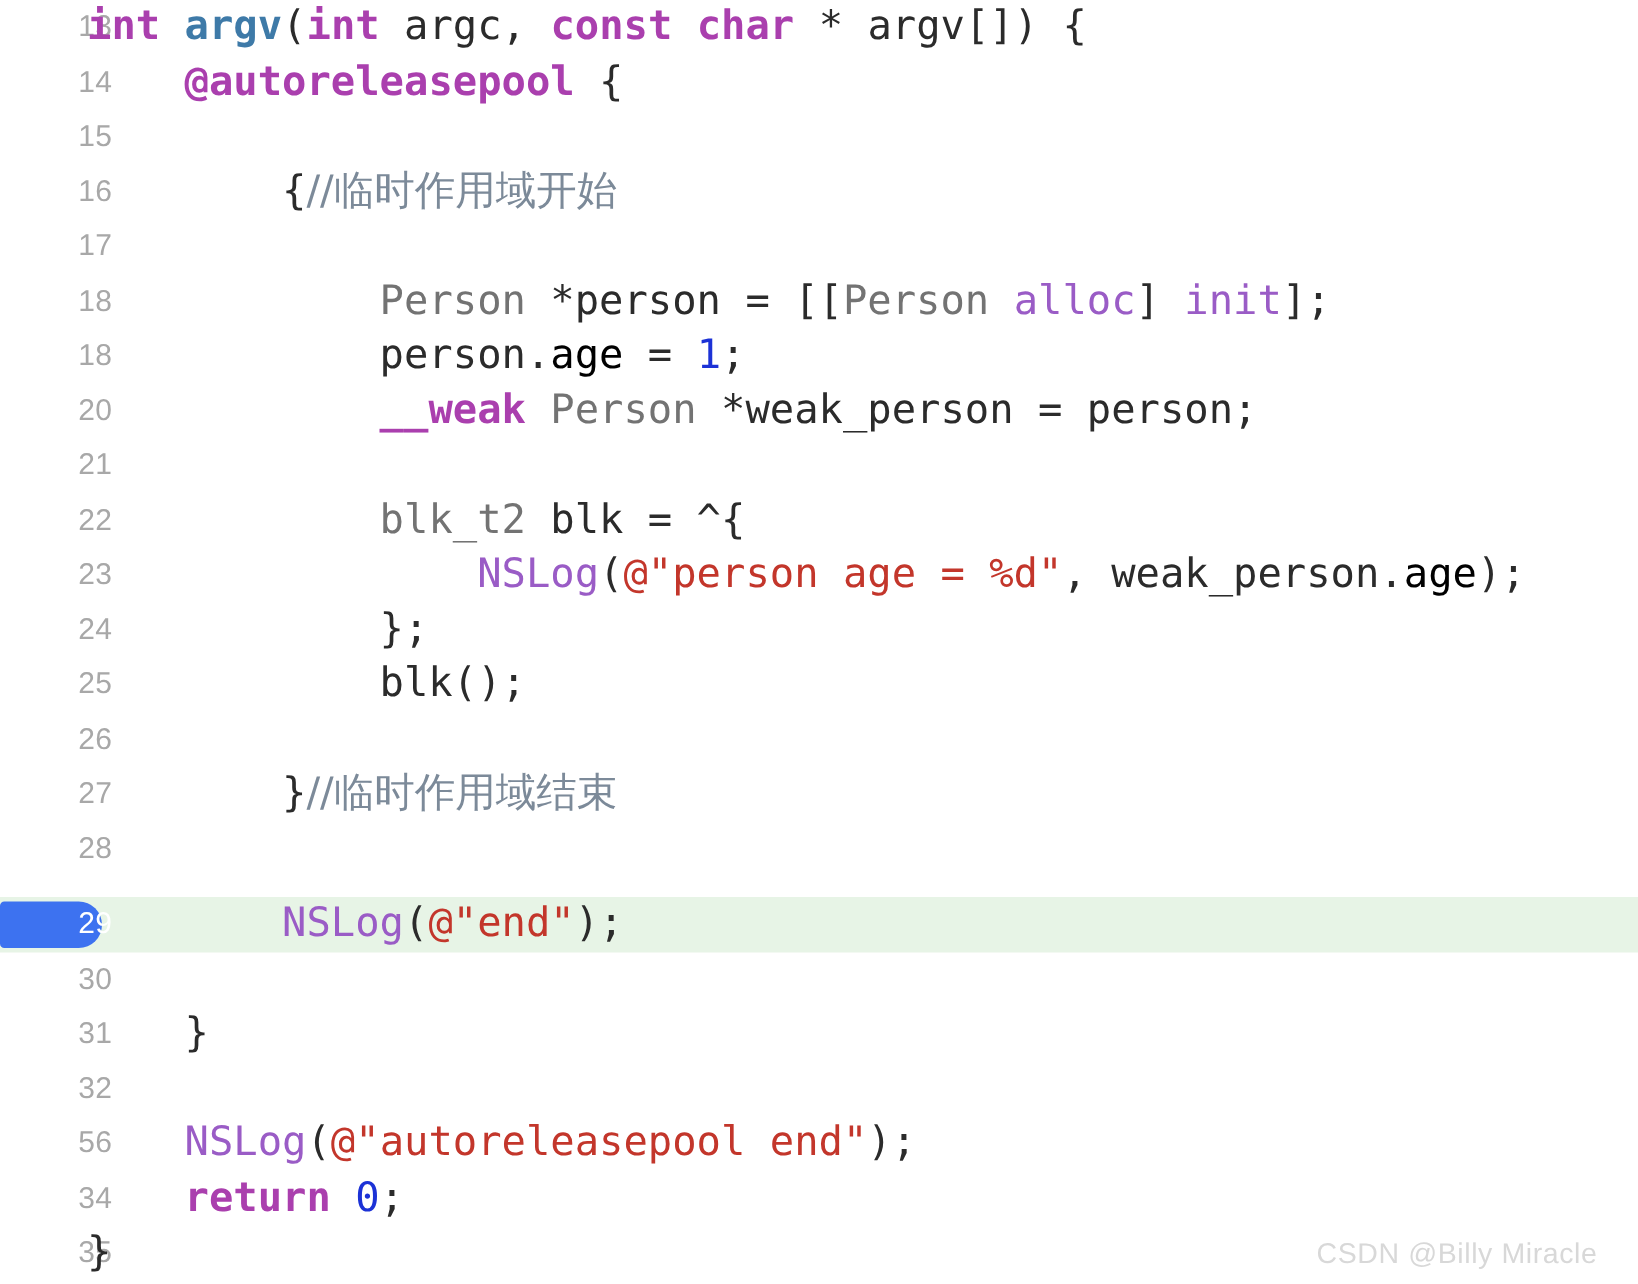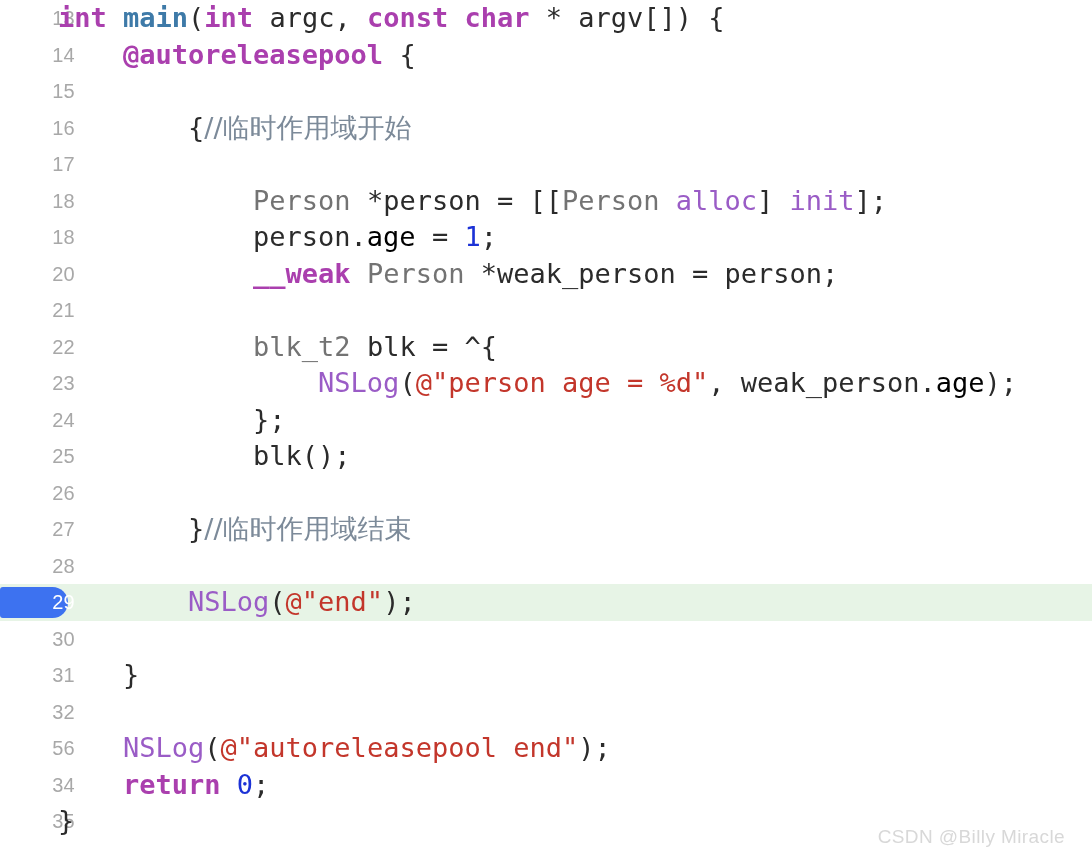--- a/index.html
+++ b/index.html
@@ -22,20 +22,21 @@
   }
 
   .row {
     position: relative;
     height: 36.5px;
     line-height: 36.5px;
     white-space: pre;
   }
   .row.highlight {
     background: #e7f4e6;
+    margin-top: 14px;
   }
 
   .gutter {
     position: absolute;
     left: 0;
     top: 0;
     width: 46px;
     height: 36.5px;
     text-align: right;
     font-family: "Liberation Sans", "DejaVu Sans", sans-serif;
@@ -100,21 +101,21 @@
     color: #d8d8d8;
     letter-spacing: 0.4px;
     z-index: 5;
   }
 </style>
 </head>
 <body>
 
 <div id="editor">
   <div id="rows">
-      <div class="row"><div class="gutter">13</div><div class="code"><span class="kw">int</span><span class="plain"> </span><span class="fnname">main</span><span class="plain">(</span><span class="kw">int</span><span class="plain"> argc, </span><span class="kw">const</span><span class="plain"> </span><span class="kw">char</span><span class="plain"> * argv[]) {</span></div></div>
+      <div class="row"><div class="gutter">13</div><div class="code"><span class="kw">int</span><span class="plain"> </span><span class="fnname">argv</span><span class="plain">(</span><span class="kw">int</span><span class="plain"> argc, </span><span class="kw">const</span><span class="plain"> </span><span class="kw">char</span><span class="plain"> * argv[]) {</span></div></div>
       <div class="row"><div class="gutter">14</div><div class="code"><span class="plain">    </span><span class="kw">@autoreleasepool</span><span class="plain"> {</span></div></div>
       <div class="row"><div class="gutter">15</div><div class="code"></div></div>
       <div class="row"><div class="gutter">16</div><div class="code"><span class="plain">        </span><span class="plain">{</span><span class="cmt cjk">//临时作用域开始</span></div></div>
       <div class="row"><div class="gutter">17</div><div class="code"></div></div>
       <div class="row"><div class="gutter">18</div><div class="code"><span class="plain">            </span><span class="type">Person</span><span class="plain"> *person = [[</span><span class="type">Person</span><span class="plain"> </span><span class="msg">alloc</span><span class="plain">] </span><span class="msg">init</span><span class="plain">];</span></div></div>
       <div class="row"><div class="gutter">18</div><div class="code"><span class="plain">            person.</span><span class="prop">age</span><span class="plain"> = </span><span class="num">1</span><span class="plain">;</span></div></div>
       <div class="row"><div class="gutter">20</div><div class="code"><span class="plain">            </span><span class="kw">__weak</span><span class="plain"> </span><span class="type">Person</span><span class="plain"> *weak_person = person;</span></div></div>
       <div class="row"><div class="gutter">21</div><div class="code"></div></div>
       <div class="row"><div class="gutter">22</div><div class="code"><span class="plain">            </span><span class="type">blk_t2</span><span class="plain"> blk = ^{</span></div></div>
       <div class="row"><div class="gutter">23</div><div class="code"><span class="plain">                </span><span class="msg">NSLog</span><span class="plain">(</span><span class="str">@"person age = %d"</span><span class="plain">, weak_person.</span><span class="prop">age</span><span class="plain">);</span></div></div>

